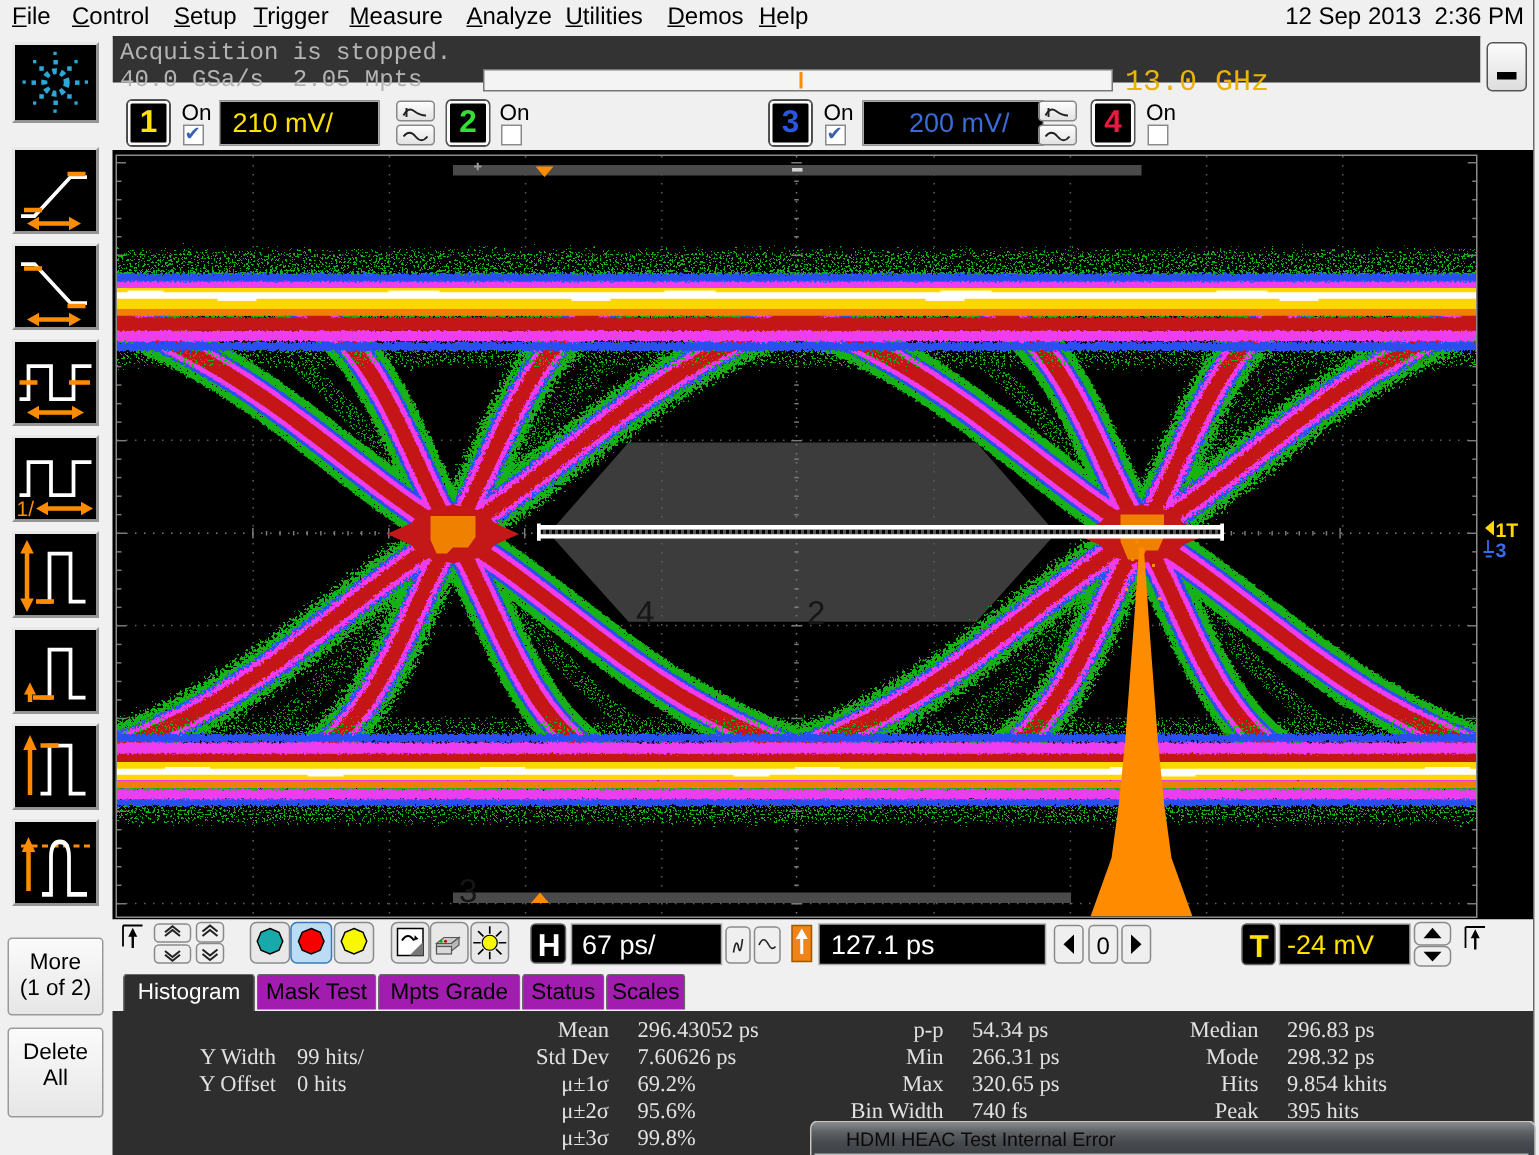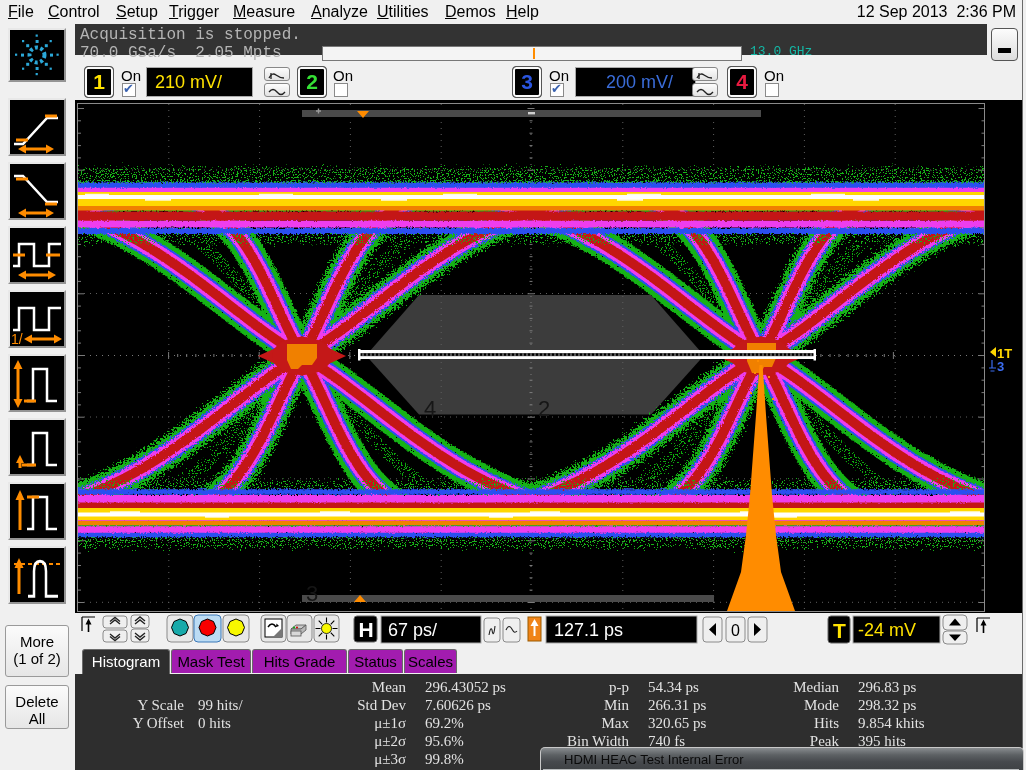--- a/index.html
+++ b/index.html
@@ -67,25 +67,25 @@
   <span class="mi" style="left:233px"><u>M</u>easure</span>
   <span class="mi" style="left:311px"><u>A</u>nalyze</span>
   <span class="mi" style="left:377px"><u>U</u>tilities</span>
   <span class="mi" style="left:445px"><u>D</u>emos</span>
   <span class="mi" style="left:506px"><u>H</u>elp</span>
   <span class="mi" style="right:10px;white-space:pre;">12 Sep 2013  2:36 PM</span>
 </div>
 
 <div id="status" class="abs">
   <div class="abs mono" style="left:5px;top:2px;font-size:16px;">Acquisition is stopped.</div>
-  <div class="abs mono" style="left:5px;top:20px;font-size:16px;">70.0 GSa/s  2.05 Mpts</div>
+  <div class="abs mono" style="left:5px;top:20px;font-size:16px;">40.0 GSa/s  2.05 Mpts</div>
   <div class="abs" style="left:247px;top:22px;width:418px;height:13px;background:#f4f4f4;border:1px solid #777;">
      <div class="abs" style="left:210px;top:1px;width:2px;height:11px;background:#ff8c00;"></div>
   </div>
-  <div class="abs mono" style="left:675px;top:20px;font-size:13px;color:#14b8a6;">13.0 GHz</div>
+  <div class="abs mono" style="left:675px;top:20px;font-size:20px;color:#eab308;">13.0 GHz</div>
 </div>
 <div class="abs" style="left:987px;top:24px;width:35px;height:40px;background:#f0f0f0;">
   <div class="abs" style="left:4px;top:4px;width:25px;height:31px;border:1px solid #555;border-radius:4px;background:linear-gradient(#fcfcfc,#ddd);">
     <div class="abs" style="left:6px;top:19px;width:13px;height:5px;background:#000;"></div>
   </div>
 </div>
 
 <div id="chanrow" class="abs">
   <div class="chbtn" style="left:9px;color:#ffe200;">1</div>
   <div class="onlab" style="left:46px;">On</div>
@@ -205,21 +205,21 @@
   </div>
   <div class="sicon" style="top:522px;">
     <svg width="54" height="54" viewBox="0 0 54 54">
       <path d="M9 18 v28" stroke="#ff8c00" stroke-width="3"></path>
       <path d="M9 10 l-4.5 10 h9 Z" fill="#ff8c00"></path>
       <path d="M4 16 h46" stroke="#ff8c00" stroke-width="2" stroke-dasharray="4 3"></path>
       <path d="M16 45 h6 v-20 q0 -8 6 -8 q6 0 6 8 v20 h12" stroke="#fff" stroke-width="2.5" fill="none" transform="translate(2,-8) scale(1,1.25)"></path>
     </svg>
   </div>
   <div class="sbtn" style="top:601px;height:52px;padding-top:7px;">More<br>(1 of 2)</div>
-  <div class="sbtn" style="top:661px;height:44px;padding-top:7px;">Delete<br>All</div>
+  <div class="sbtn" style="top:661px;height:60px;padding-top:7px;">Delete<br>All</div>
 </div>
 
 <div id="plot" class="abs">
 <svg width="951" height="513" viewBox="75 100 951 513">
  <defs>
   <path id="eye" d="M 70,197 H 995 M 70,514.5 H 995 M 302,356 C 334,302 354,215 420,197 M 302,356 C 334,410 354,497 420,514.5 M 302,356 C 380,312 450,222 582,198 M 302,356 C 380,400 450,490 582,513.5 M 302,356 C 270,302 250,215 184,197 M 302,356 C 270,410 250,497 184,514.5 M 302,356 C 224,312 154,222 22,198 M 302,356 C 224,400 154,490 22,513.5 M 761,356 C 793,302 813,215 879,197 M 761,356 C 793,410 813,497 879,514.5 M 761,356 C 839,312 909,222 1041,198 M 761,356 C 839,400 909,490 1041,513.5 M 761,356 C 729,302 709,215 643,197 M 761,356 C 729,410 709,497 643,514.5 M 761,356 C 683,312 613,222 481,198 M 761,356 C 683,400 613,490 481,513.5 M -157,356 C -79,312 -9,222 123,198 M -157,356 C -79,400 -9,490 123,513.5 M 1220,356 C 1142,312 1072,222 940,198 M 1220,356 C 1142,400 1072,490 940,513.5" fill="none"></path>
   <path id="eyemid" d="M 302,356 C 352,306 397,218 492,197 M 302,356 C 352,406 397,494 492,514.5 M 302,356 C 252,306 207,218 112,197 M 302,356 C 252,406 207,494 112,514.5 M 761,356 C 811,306 856,218 951,197 M 761,356 C 811,406 856,494 951,514.5 M 761,356 C 711,306 666,218 571,197 M 761,356 C 711,406 666,494 571,514.5" fill="none"></path>
   <path id="eyeslow" d="M 302,356 C 380,312 450,222 582,198 M 302,356 C 380,400 450,490 582,513.5 M 302,356 C 224,312 154,222 22,198 M 302,356 C 224,400 154,490 22,513.5 M 761,356 C 839,312 909,222 1041,198 M 761,356 C 839,400 909,490 1041,513.5 M 761,356 C 683,312 613,222 481,198 M 761,356 C 683,400 613,490 481,513.5 M -157,356 C -79,312 -9,222 123,198 M -157,356 C -79,400 -9,490 123,513.5 M 1220,356 C 1142,312 1072,222 940,198 M 1220,356 C 1142,400 1072,490 940,513.5" fill="none"></path>
   <path id="rails" d="M 70,197 H 995 M 70,514.5 H 995" fill="none"></path>
   <clipPath id="pc">
@@ -660,27 +660,27 @@
       <path d="M902 5 h13 M902 5 v14"></path>
       <path d="M908.5 20 v-11" stroke-width="1.6"></path>
       <path d="M908.5 6.5 l-3 6 h6 Z" fill="#000" stroke="none"></path>
     </g>
   </svg>
 </div>
 
 <div id="tabbar" class="abs">
   <div class="tab active" style="left:7px;width:88px;">Histogram</div>
   <div class="tab" style="left:96px;width:80px;">Mask Test</div>
-  <div class="tab" style="left:177px;width:95px;">Hits Grade</div>
+  <div class="tab" style="left:177px;width:95px;">Mpts Grade</div>
   <div class="tab" style="left:273px;width:55px;">Status</div>
   <div class="tab" style="left:329px;width:53px;">Scales</div>
 </div>
 
 <div id="stats" class="abs">
-  <div class="st lab" style="right:842px;top:23px;">Y Scale</div>
+  <div class="st lab" style="right:842px;top:23px;">Y Width</div>
   <div class="st" style="left:123px;top:23px;">99 hits/</div>
   <div class="st lab" style="right:842px;top:41px;">Y Offset</div>
   <div class="st" style="left:123px;top:41px;">0 hits</div>
 
   <div class="st lab" style="right:620px;top:5px;">Mean</div>
   <div class="st" style="left:350px;top:5px;">296.43052 ps</div>
   <div class="st lab" style="right:620px;top:23px;">Std Dev</div>
   <div class="st" style="left:350px;top:23px;">7.60626 ps</div>
   <div class="st lab" style="right:620px;top:41px;">μ±1σ</div>
   <div class="st" style="left:350px;top:41px;">69.2%</div>

